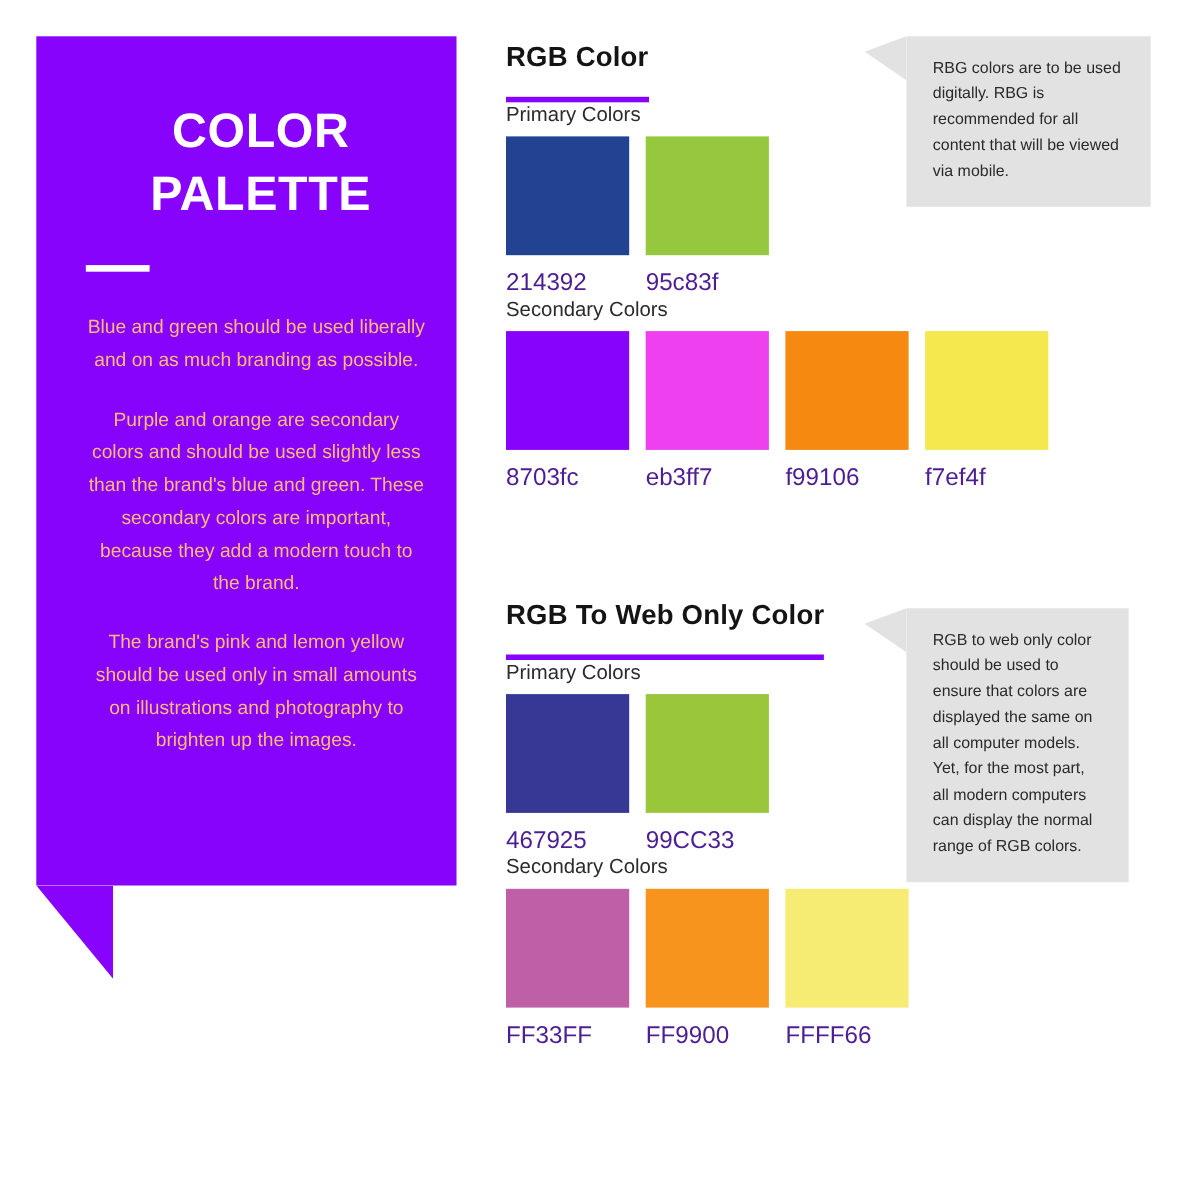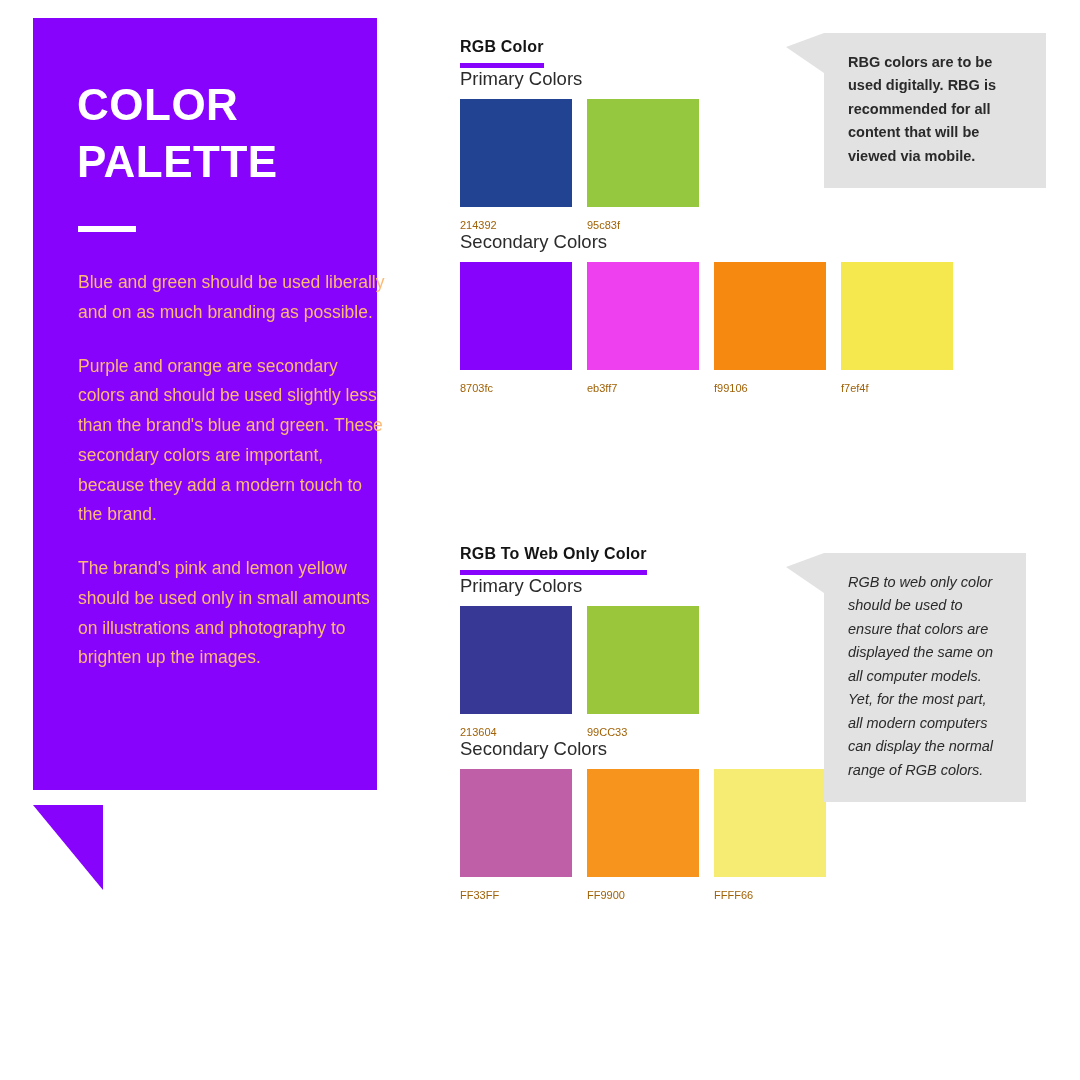--- a/index.html
+++ b/index.html
@@ -7,23 +7,24 @@
     width: 1080px; height: 1080px;
     background: #ffffff;
     font-family: "Liberation Sans", sans-serif;
     overflow: hidden;
   }
   #page { position: relative; width: 1080px; height: 1080px; background: #ffffff; }
 
   
   #left-panel {
     position: absolute;
-    left: 33px; top: 18px;
-    width: 344px; height: 772px;
+    left: 33px; top: 33px;
+    width: 382px; height: 772px;
     background: var(--brand-purple, #8703fc);
+    text-align: center;
   }
   #panel-tail {
     position: absolute;
     left: 33px; top: 805px;
     width: 70px; height: 85px;
     overflow: hidden;
   }
   #panel-tail svg { display: block; }
 
   .panel-title {
@@ -54,54 +55,54 @@
   .panel-body p:last-child { margin-bottom: 0; margin-top: 20px; }
 
   
   .section { position: absolute; left: 460px; }
   #section-rgb { top: 38px; }
   #section-web { top: 545px; }
 
   .section-heading {
     display: inline-block;
     color: #141414;
-    font-size: 16px;
+    font-size: 25px;
     font-weight: bold;
     letter-spacing: 0.2px;
-    padding-bottom: 7px;
+    padding-bottom: 21px;
     border-bottom: 5px solid #c4b5fd;
   }
   .group-label {
     color: #2b2b2b;
     font-size: 18.5px;
     font-weight: normal;
     margin-bottom: 9px;
   }
 
   .swatch-row { display: flex; }
   .swatch-cell { width: 112px; margin-right: 15px; }
   .swatch-cell:last-child { margin-right: 0; }
   .swatch-chip { width: 112px; height: 108px; }
   .swatch-label {
     margin-top: 12px;
-    color: #a16207;
-    font-size: 11px;
+    color: #4c1d95;
+    font-size: 22px;
   }
 
   
   .callout {
     position: absolute;
     background: #e2e2e2;
     padding: 18px 22px 20px 24px;
     color: #2a2a2a;
     font-size: 14.5px;
     line-height: 1.62;
   }
-  #callout-rgb { left: 824px; top: 33px; width: 222px; font-weight: bold; }
-  #callout-web { left: 824px; top: 553px; width: 202px; font-style: italic; }
+  #callout-rgb { left: 824px; top: 33px; width: 222px; }
+  #callout-web { left: 824px; top: 553px; width: 202px; }
   .callout-tail {
     position: absolute;
     left: -38px; top: 0;
     width: 38px; height: 40px;
   }
   .callout-tail svg { display: block; }
 </style>
 </head>
 <body>
 
@@ -162,21 +163,21 @@
     </div>
   </div>
 
   <div class="section" id="section-web">
     <div class="section-heading" style="border-bottom-color: rgb(135, 3, 252); text-align: center;">RGB To Web Only Color</div>
 
     <div class="group-label">Primary Colors</div>
     <div class="swatch-row">
       <div class="swatch-cell">
         <div class="swatch-chip" style="background: rgb(55, 55, 149);"></div>
-        <div class="swatch-label">213604</div>
+        <div class="swatch-label">467925</div>
       </div>
       <div class="swatch-cell">
         <div class="swatch-chip" style="background: rgb(153, 198, 58);"></div>
         <div class="swatch-label">99CC33</div>
       </div>
     </div>
 
     <div class="group-label">Secondary Colors</div>
     <div class="swatch-row">
       <div class="swatch-cell">

